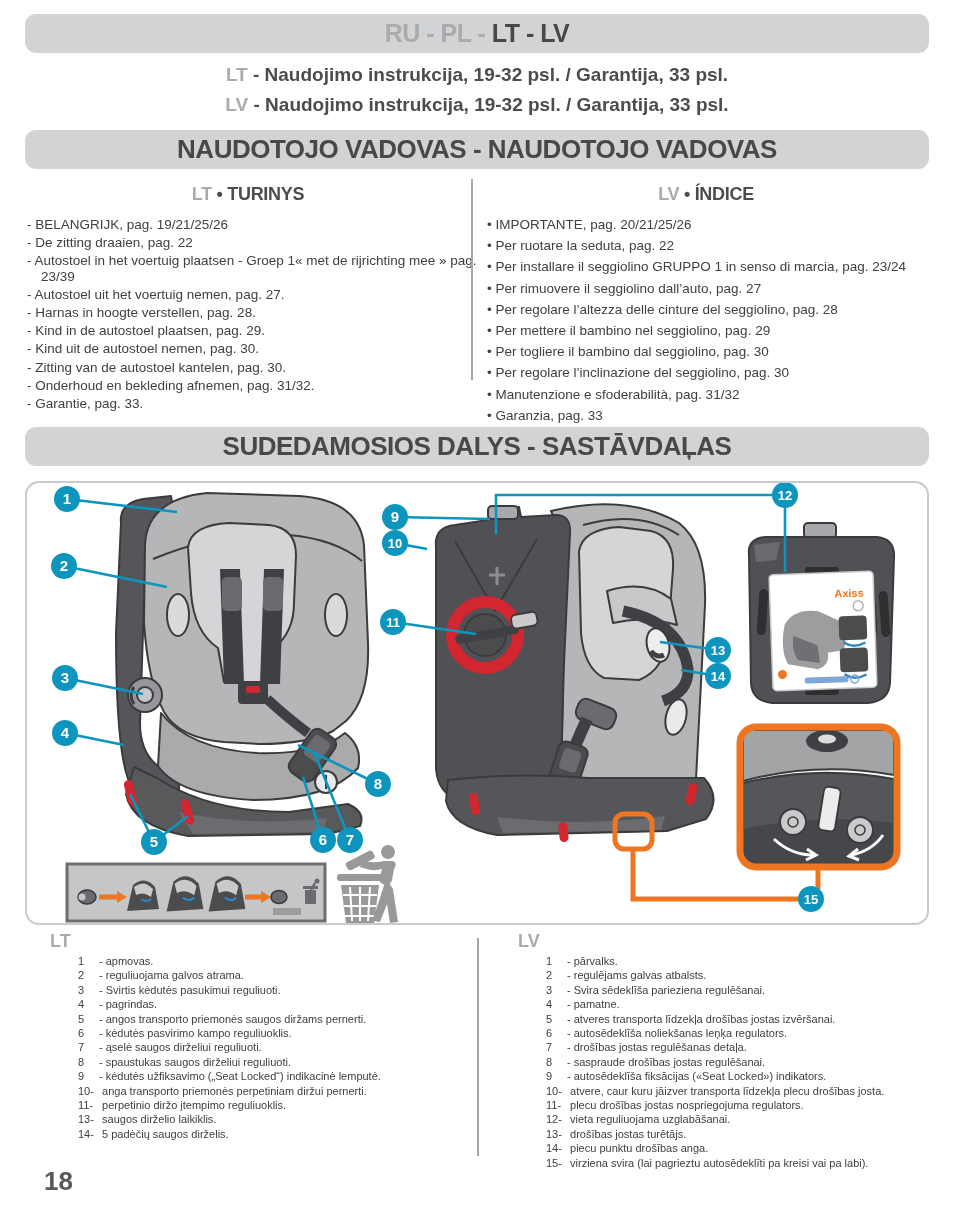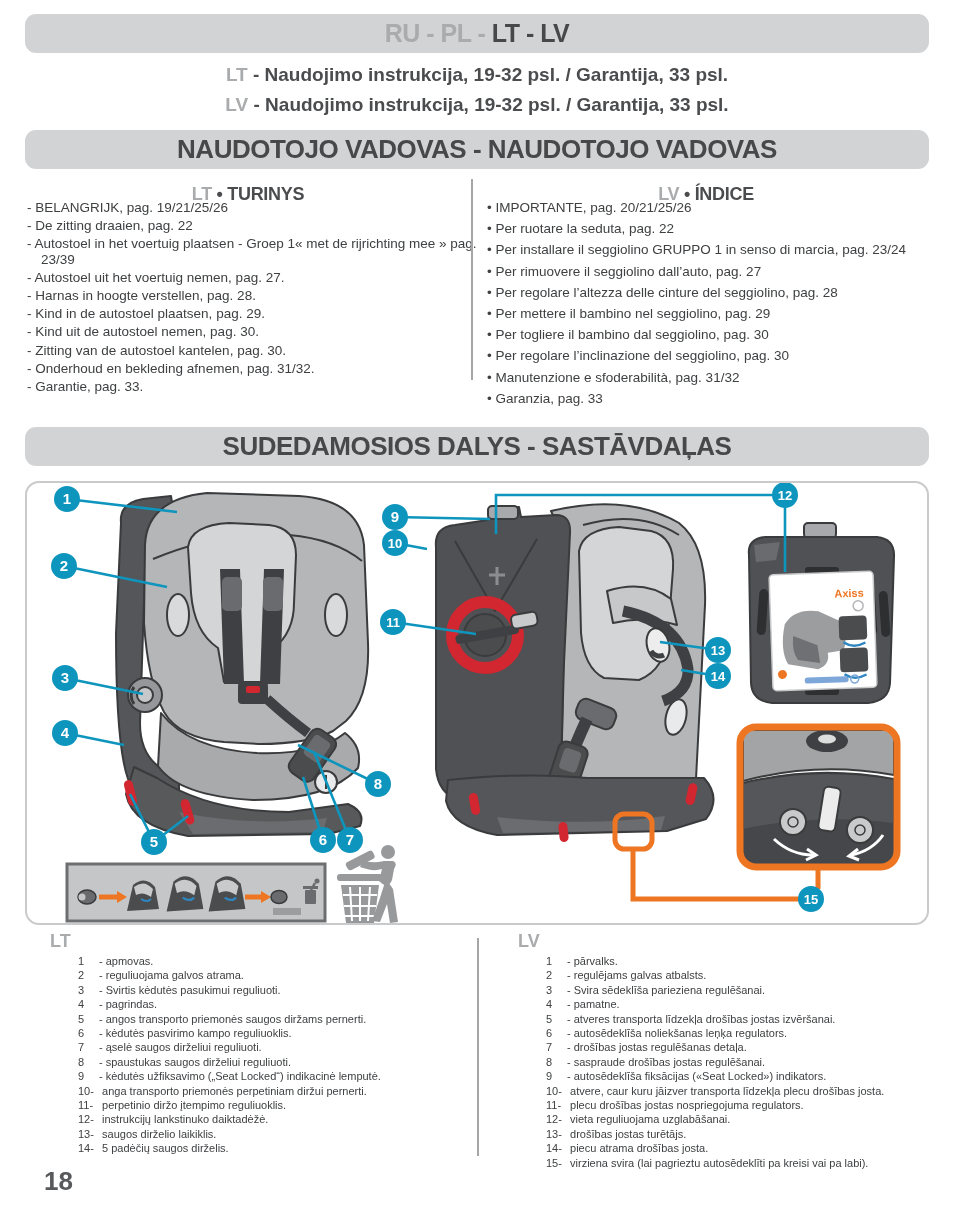--- a/index.html
+++ b/index.html
@@ -23,21 +23,21 @@
     font-size:19px;font-weight:bold;color:#4b4c4e;white-space:pre;
   }
   #instr-line-1{top:64px;}
   #instr-line-2{top:94px;}
   .col-head{
     position:absolute;top:184px;width:446px;text-align:center;
     font-size:18px;font-weight:bold;color:#4b4c4e;letter-spacing:-0.3px;white-space:pre;
   }
   #head-left{left:25px;}
   #head-right{left:483px;}
-  .contents{position:absolute;top:200px;width:452px;font-size:13.5px;color:#3f4042;}
+  .contents{position:absolute;top:217px;width:452px;font-size:13.5px;color:#3f4042;}
   #contents-left{left:27px;}
   #contents-right{left:487px;}
   .citem{padding-left:14px;text-indent:-14px;line-height:15.2px;}
   #contents-left .citem{margin-bottom:3px;}
   #contents-right .citem{margin-bottom:6px;}
   .vdivider{position:absolute;width:2px;background:#a5a6a8;}
   #divider-contents{left:471px;top:179px;height:201px;}
   #divider-parts{left:477px;top:938px;height:218px;}
   #diagram-frame{
     position:absolute;left:25px;top:481px;width:900px;height:440px;
@@ -360,36 +360,35 @@
     <div class="prow"><span class="pnum">2</span><span>- reguliuojama galvos atrama.</span></div>
     <div class="prow"><span class="pnum">3</span><span>- Svirtis kėdutės pasukimui reguliuoti.</span></div>
     <div class="prow"><span class="pnum">4</span><span>- pagrindas.</span></div>
     <div class="prow"><span class="pnum">5</span><span>- angos transporto priemonės saugos diržams pernerti.</span></div>
     <div class="prow"><span class="pnum">6</span><span>- kėdutės pasvirimo kampo reguliuoklis.</span></div>
     <div class="prow"><span class="pnum">7</span><span>- ąselė saugos dirželiui reguliuoti.</span></div>
     <div class="prow"><span class="pnum">8</span><span>- spaustukas saugos dirželiui reguliuoti.</span></div>
     <div class="prow"><span class="pnum">9</span><span>- kėdutės užfiksavimo („Seat Locked“) indikacinė lemputė.</span></div>
     <div class="prow"><span class="pnum">10-</span><span> anga transporto priemonės perpetiniam diržui pernerti.</span></div>
     <div class="prow"><span class="pnum">11-</span><span> perpetinio diržo įtempimo reguliuoklis.</span></div>
-    <div class="prow"><span class="pnum">12-</span><span> instrukcijų lankstinuko daiktadėžė.</span></div>
     <div class="prow"><span class="pnum">13-</span><span> saugos dirželio laikiklis.</span></div>
     <div class="prow"><span class="pnum">14-</span><span> 5 padėčių saugos dirželis.</span></div>
   </div>
 <div class="parts" id="parts-lv">
     <div class="prow"><span class="pnum">1</span><span>- pārvalks.</span></div>
     <div class="prow"><span class="pnum">2</span><span>- regulējams galvas atbalsts.</span></div>
     <div class="prow"><span class="pnum">3</span><span>- Svira sēdeklīša parieziena regulēšanai.</span></div>
     <div class="prow"><span class="pnum">4</span><span>- pamatne.</span></div>
     <div class="prow"><span class="pnum">5</span><span>- atveres transporta līdzekļa drošības jostas izvēršanai.</span></div>
     <div class="prow"><span class="pnum">6</span><span>- autosēdeklīša noliekšanas leņķa regulators.</span></div>
     <div class="prow"><span class="pnum">7</span><span>- drošības jostas regulēšanas detaļa.</span></div>
     <div class="prow"><span class="pnum">8</span><span>- saspraude drošības jostas regulēšanai.</span></div>
     <div class="prow"><span class="pnum">9</span><span>- autosēdeklīša fiksācijas («Seat Locked») indikators.</span></div>
     <div class="prow"><span class="pnum">10-</span><span> atvere, caur kuru jāizver transporta līdzekļa plecu drošības josta.</span></div>
     <div class="prow"><span class="pnum">11-</span><span> plecu drošības jostas nospriegojuma regulators.</span></div>
     <div class="prow"><span class="pnum">12-</span><span> vieta reguliuojama uzglabāšanai.</span></div>
     <div class="prow"><span class="pnum">13-</span><span> drošības jostas turētājs.</span></div>
-    <div class="prow"><span class="pnum">14-</span><span> piecu atrama drošības josta.</span></div>
+    <div class="prow"><span class="pnum">14-</span><span> piecu punktu drošības anga.</span></div>
     <div class="prow"><span class="pnum">15-</span><span> virziena svira (lai pagrieztu autosēdeklīti pa kreisi vai pa labi).</span></div>
   </div>
 <div class="vdivider" id="divider-parts"></div>
 
 <div id="page-number">18</div>
 
 </body></html>

